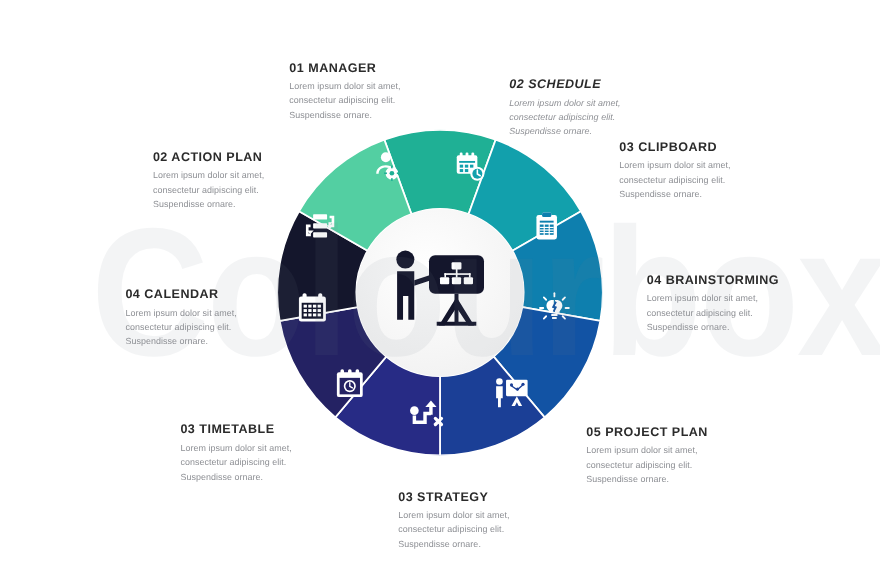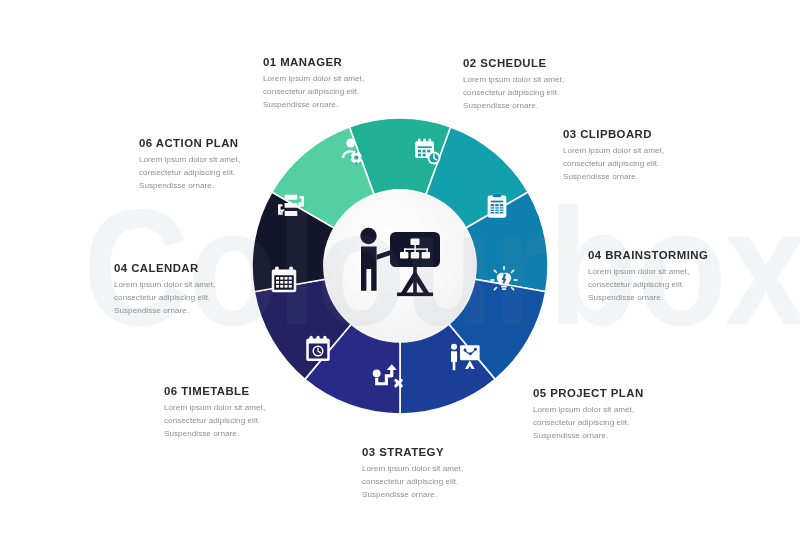--- a/index.html
+++ b/index.html
@@ -38,21 +38,21 @@
     letter-spacing:0.45px;margin:0 0 5px 0;white-space:nowrap;
   }
   .label .desc{
     font-size:8.1px;line-height:1.58;color:#8d8f94;margin:0;
     white-space:pre-line;letter-spacing:0.05px;
   }
   .label.right .ttl,.label.right .desc{text-align:left;}
 
   
   #lbl-01{left:263px;top:56px;}
-  #lbl-02{left:463px;top:57px;}
+  #lbl-02{left:463px;top:71px;font-style:italic;}
   #lbl-03{left:563px;top:128px;}
   #lbl-04{left:588px;top:249px;}
   #lbl-05{left:533px;top:387px;}
   #lbl-06{left:362px;top:446px;}
   #lbl-07{left:164px;top:385px;}
   #lbl-08{left:114px;top:262px;}
   #lbl-09{left:139px;top:137px;}
 </style>
 </head>
 <body>
@@ -345,33 +345,33 @@
   </div>
 
   <div class="label" id="lbl-06">
     <p class="ttl">03 STRATEGY</p>
     <p class="desc">Lorem ipsum dolor sit amet,
 consectetur adipiscing elit.
 Suspendisse ornare.</p>
   </div>
 
   <div class="label" id="lbl-07">
-    <p class="ttl">06 TIMETABLE</p>
+    <p class="ttl">03 TIMETABLE</p>
     <p class="desc">Lorem ipsum dolor sit amet,
 consectetur adipiscing elit.
 Suspendisse ornare.</p>
   </div>
 
   <div class="label" id="lbl-08">
     <p class="ttl">04 CALENDAR</p>
     <p class="desc">Lorem ipsum dolor sit amet,
 consectetur adipiscing elit.
 Suspendisse ornare.</p>
   </div>
 
   <div class="label" id="lbl-09">
-    <p class="ttl">06 ACTION PLAN</p>
+    <p class="ttl">02 ACTION PLAN</p>
     <p class="desc">Lorem ipsum dolor sit amet,
 consectetur adipiscing elit.
 Suspendisse ornare.</p>
   </div>
 
 </div>
 
 </body></html>

